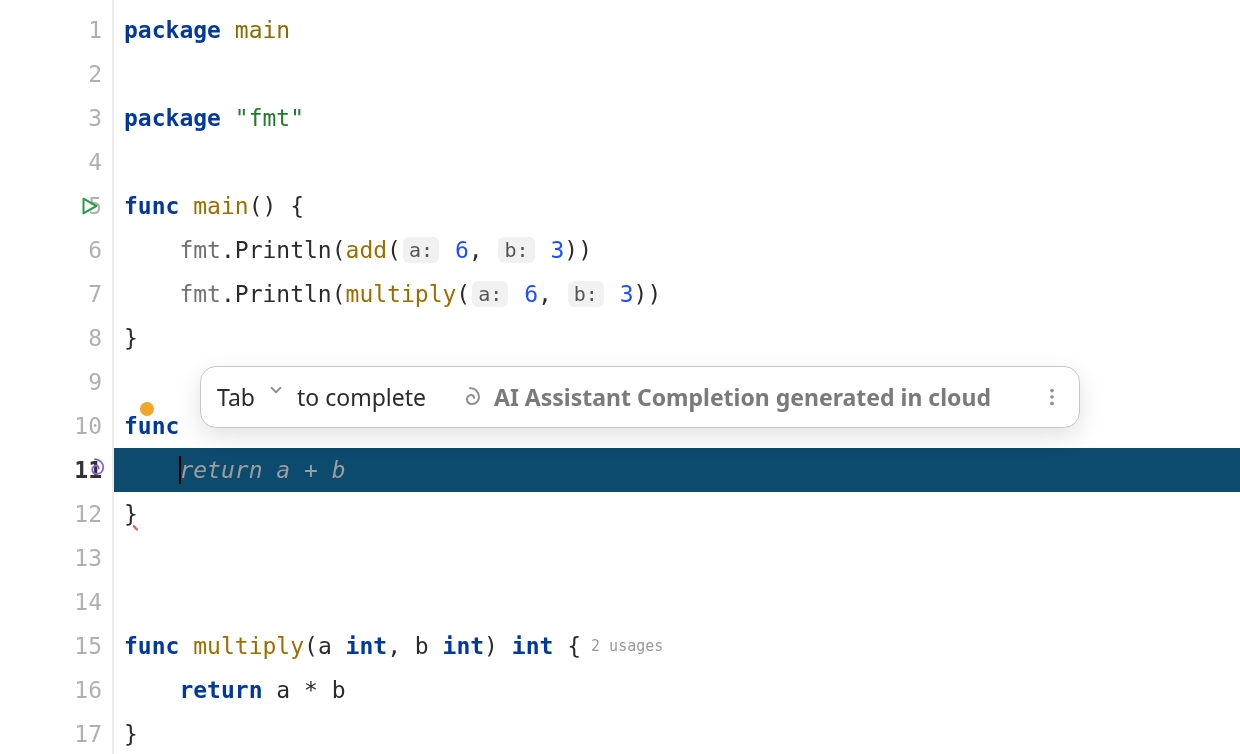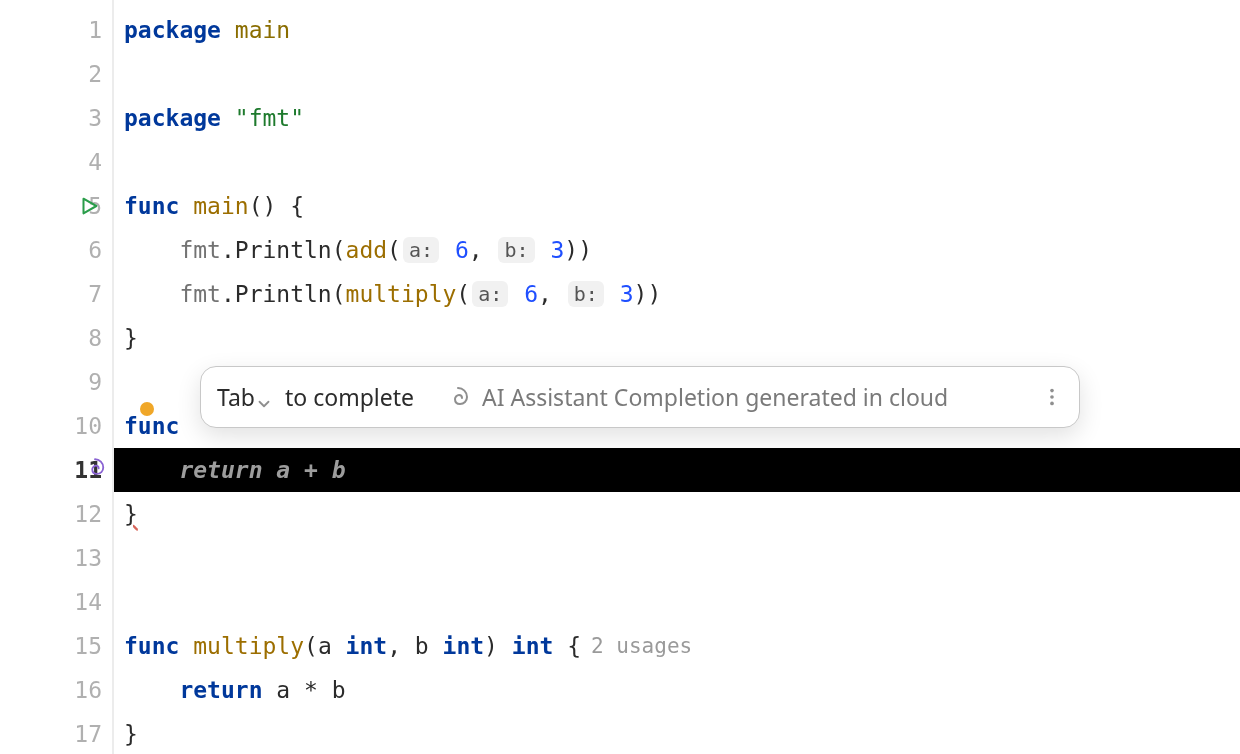--- a/index.html
+++ b/index.html
@@ -68,22 +68,21 @@
   }
   .code-line {
     height: 44px;
     display: flex;
     align-items: center;
     padding-left: 10px;
     white-space: pre;
     position: relative;
   }
   .code-line.highlighted {
-    background: #000000;
-    font-weight: bold;
+    background: #0c4a6e;
   }
   .code-highlight-extend {
     position:absolute;
     left:-114px;
     right:0;
     top:0;
     bottom:0;
     background:#f4f6fb;
     z-index:-1;
   }
@@ -99,21 +98,21 @@
   .param-hint {
     background: #f1f1f1;
     color: #555;
     border-radius: 6px;
     padding: 1px 6px 1px 6px;
     font-size: 20px;
     margin: 0 2px;
   }
   .usages-hint {
     color: #9a9a9a;
-    font-size: 21px;
+    font-size: 15px;
     margin-left: 10px;
   }
   .caret {
     display: inline-block;
     width: 2px;
     height: 28px;
     background: #000;
     vertical-align: middle;
     margin-right: -2px;
   }
@@ -145,32 +144,32 @@
     display: flex;
     align-items: center;
     padding: 0 16px;
     font-family: -apple-system, "Segoe UI", system-ui, sans-serif;
     font-size: 23px;
     color: #333;
     z-index: 100;
   }
   .popup .tab-chip {
     display: flex;
-    align-items: flex-end;
-    gap: 0;
+    align-items: flex-start;
+    gap: 12px;
     margin-right: 12px;
   }
   .popup .tab-chip .tab-label { color: #2b2b2b; }
   .popup .chevron {
     color: #8f8f8f;
     display: flex;
   }
   .popup .complete-text { color: #2b2b2b; margin-right: 32px; }
   .popup .spiral { color: #8f8f8f; display:flex; margin-right: 12px; }
-  .popup .ai-text { color: #7a7a7a; flex: 1; }
+  .popup .ai-text { color: #7a7a7a; flex: 1; font-weight: bold; }
   .popup .kebab { color: #8f8f8f; display:flex; margin-left: 10px; }
 </style>
 </head>
 <body>
 
 <div class="editor">
 
   <div class="gutter">
     <div class="gutter-row">
         <span class="lineno">1</span>

